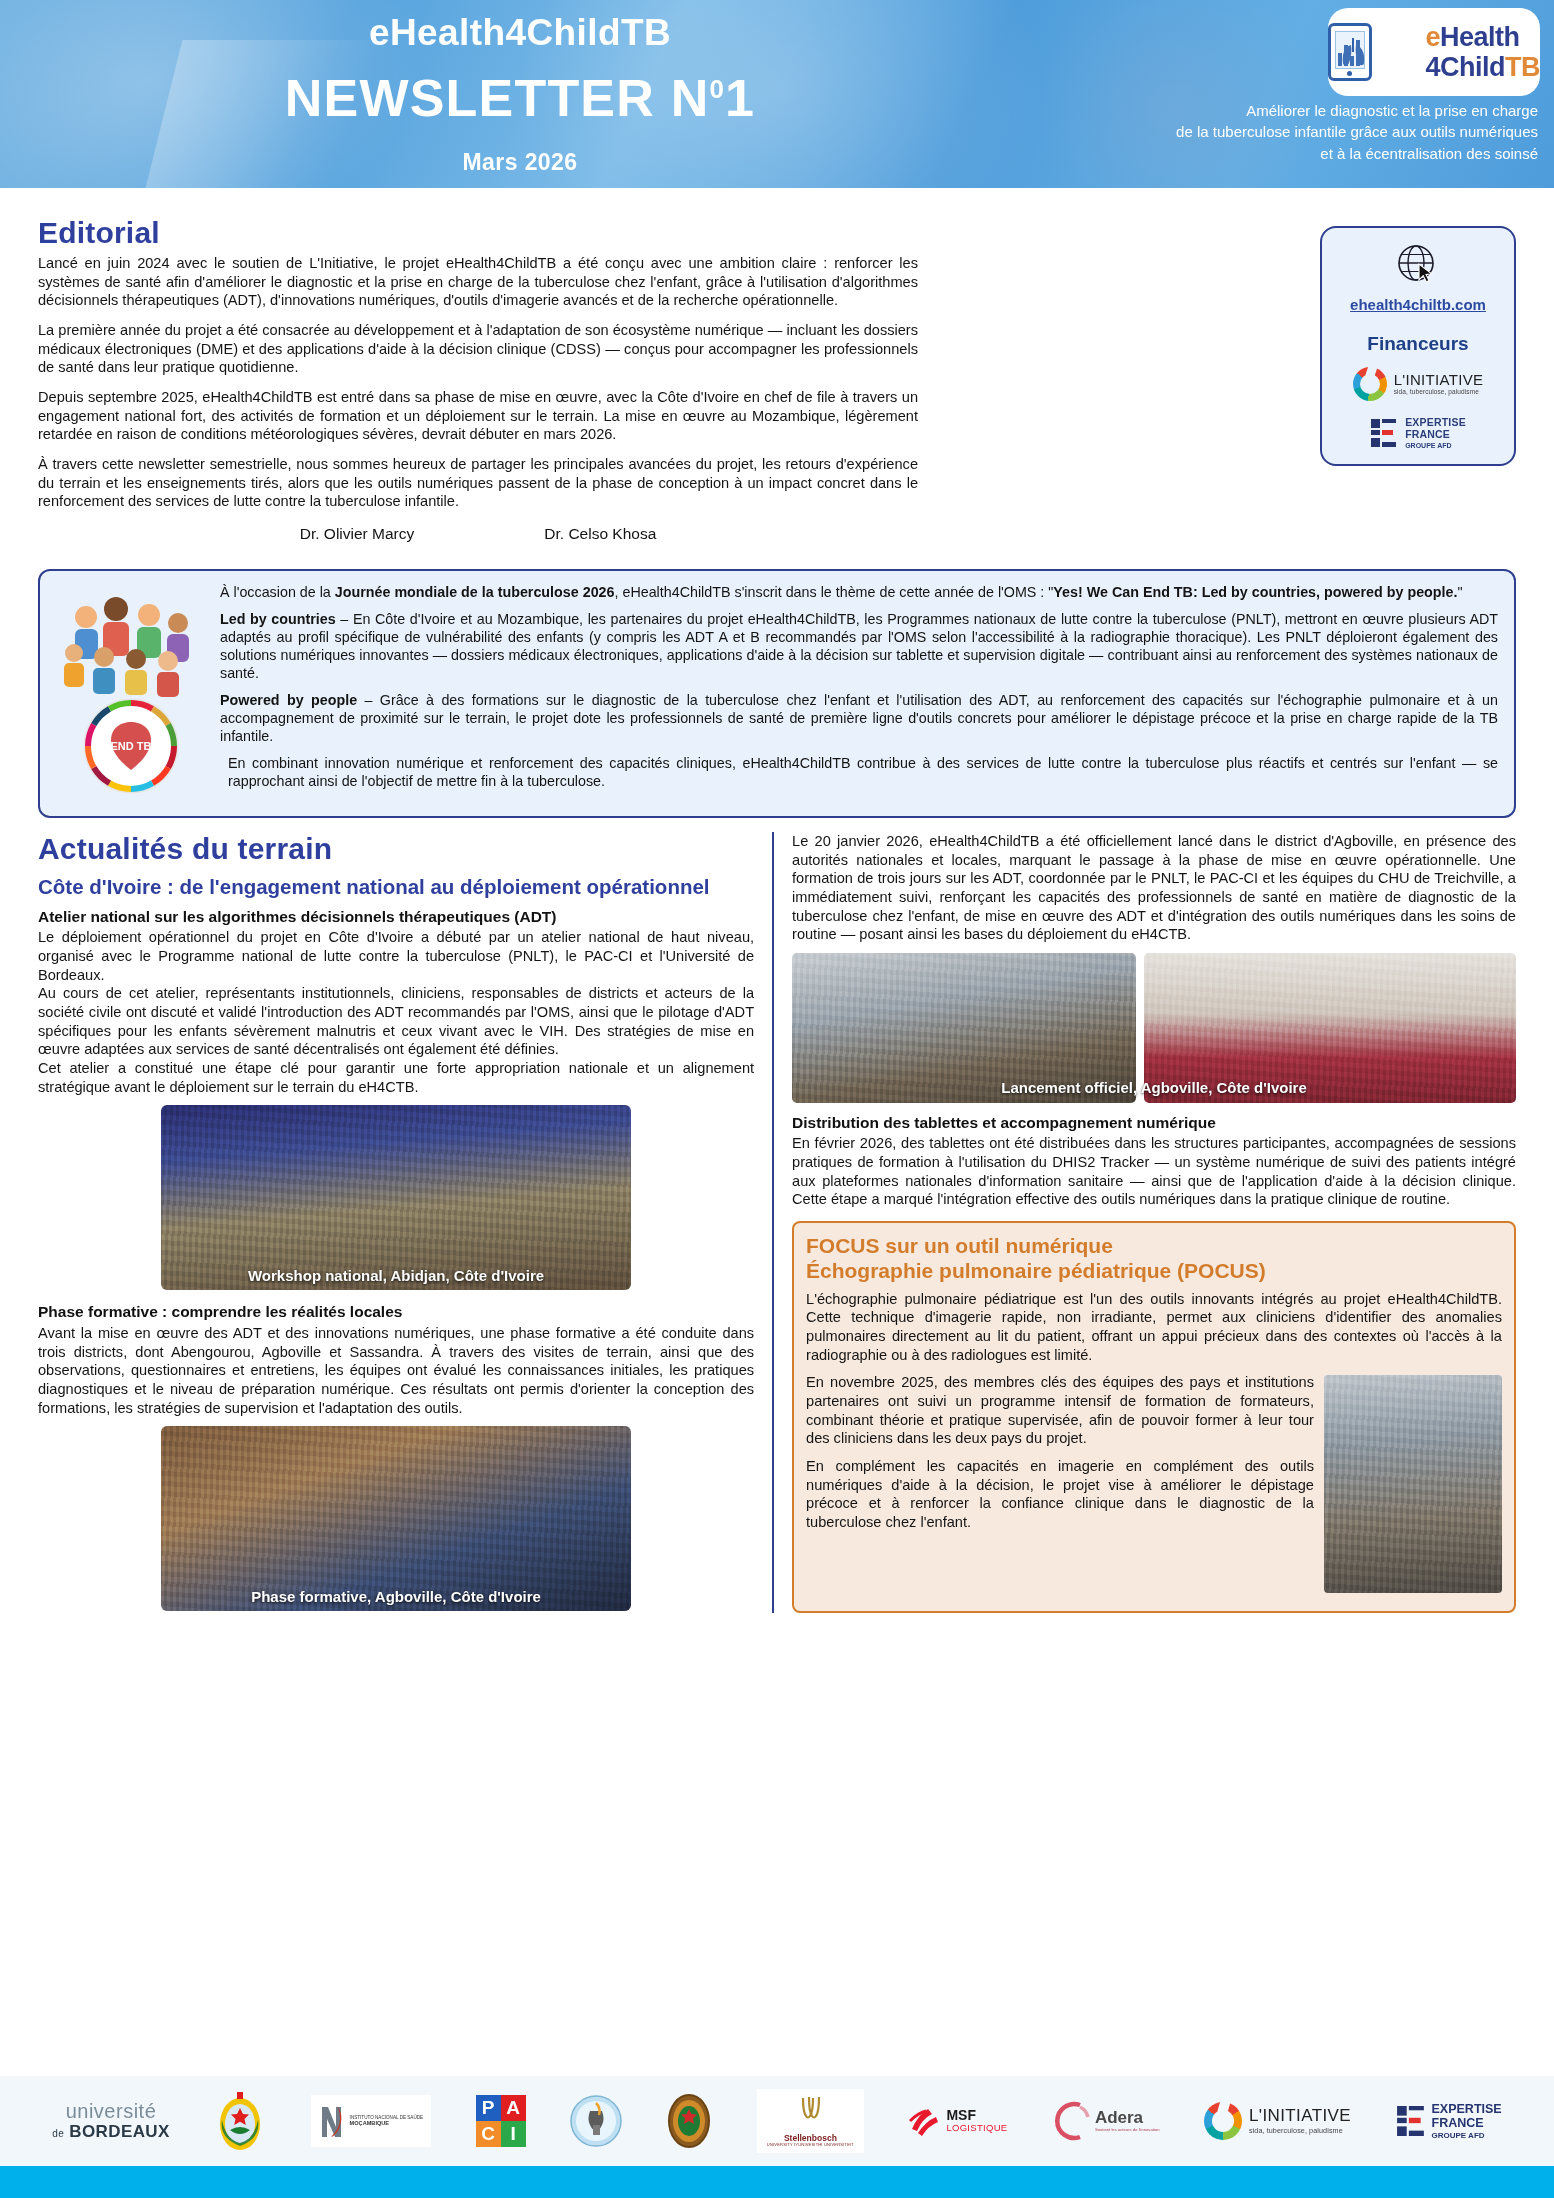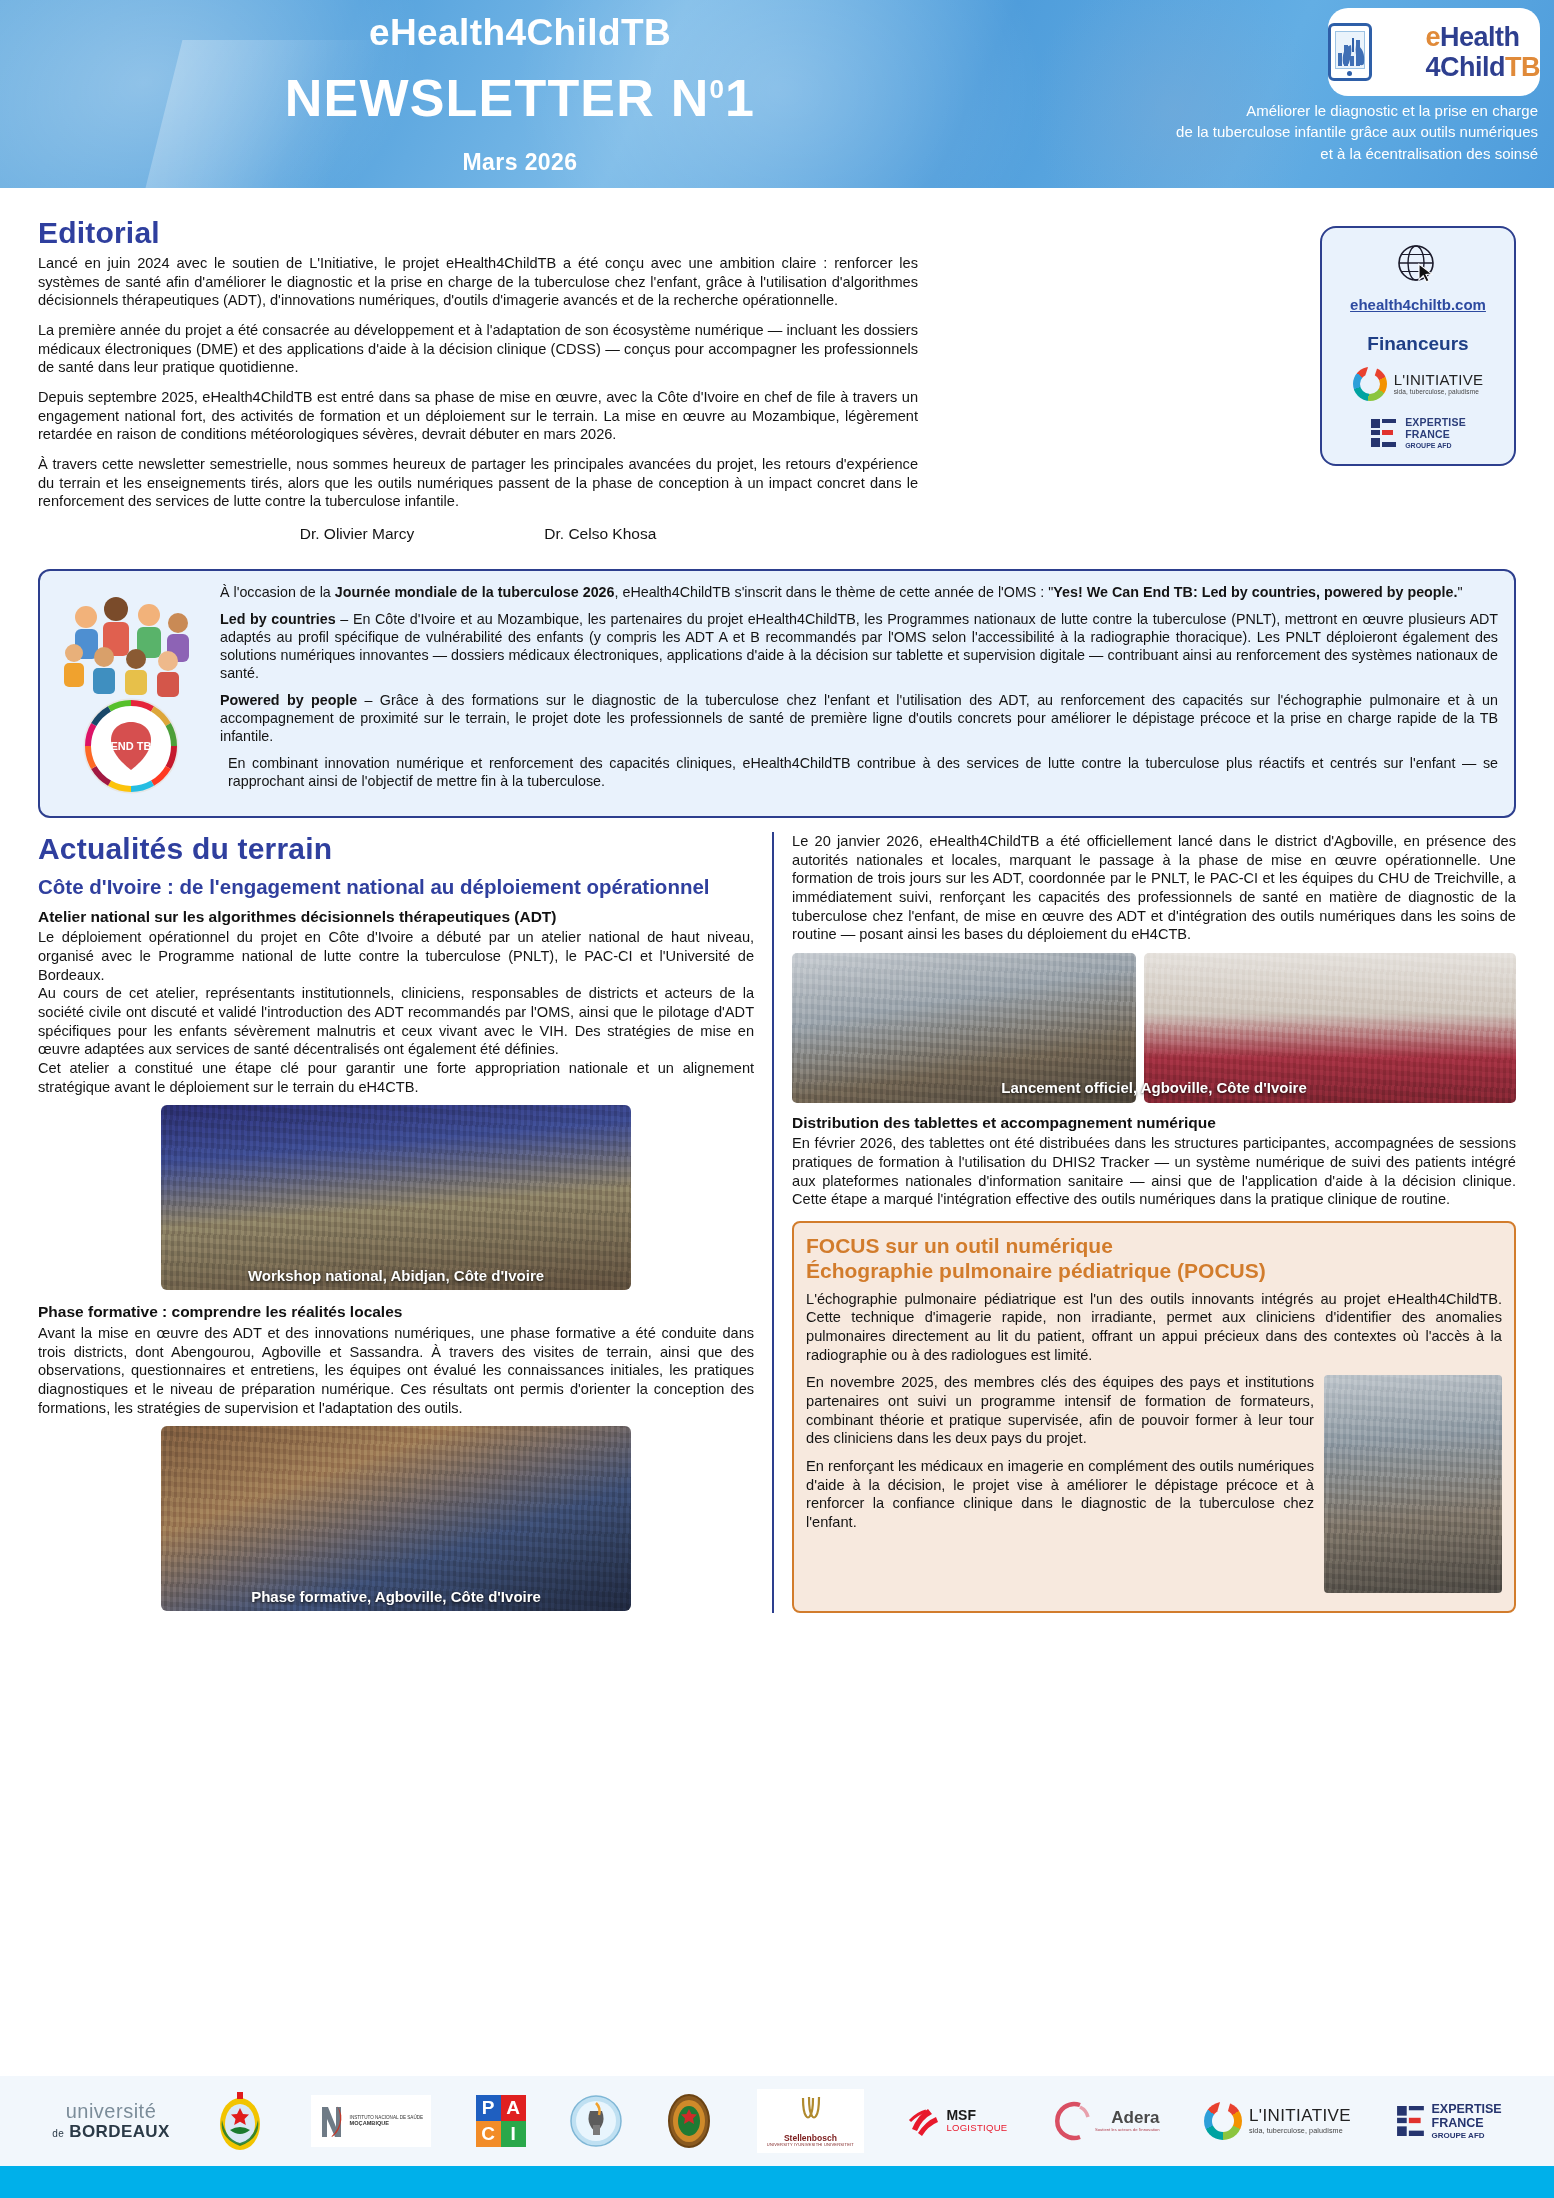--- a/index.html
+++ b/index.html
@@ -431,21 +431,21 @@
       <div class="lead-h" style="margin-top:10px">Distribution des tablettes et accompagnement numérique</div>
       <p class="body-p">En février 2026, des tablettes ont été distribuées dans les structures participantes, accompagnées de sessions pratiques de formation à l'utilisation du DHIS2 Tracker — un système numérique de suivi des patients intégré aux plateformes nationales d'information sanitaire — ainsi que de l'application d'aide à la décision clinique. Cette étape a marqué l'intégration effective des outils numériques dans la pratique clinique de routine.</p>
 
       <div class="focus-box">
         <div class="focus-t1">FOCUS sur un outil numérique</div>
         <div class="focus-t2">Échographie pulmonaire pédiatrique (POCUS)</div>
         <p class="focus-p">L'échographie pulmonaire pédiatrique est l'un des outils innovants intégrés au projet eHealth4ChildTB. Cette technique d'imagerie rapide, non irradiante, permet aux cliniciens d'identifier des anomalies pulmonaires directement au lit du patient, offrant un appui précieux dans des contextes où l'accès à la radiographie ou à des radiologues est limité.</p>
         <div class="focus-flow">
           <div class="focus-img ph-d grain"></div>
           <p class="focus-p">En novembre 2025, des membres clés des équipes des pays et institutions partenaires ont suivi un programme intensif de formation de formateurs, combinant théorie et pratique supervisée, afin de pouvoir former à leur tour des cliniciens dans les deux pays du projet.</p>
-          <p class="focus-p" style="margin-bottom:0">En renforçant les médicaux en imagerie en complément des outils numériques d'aide à la décision, le projet vise à améliorer le dépistage précoce et à renforcer la confiance clinique dans le diagnostic de la tuberculose chez l'enfant.</p>
+          <p class="focus-p" style="margin-bottom:0">En complément les capacités en imagerie en complément des outils numériques d'aide à la décision, le projet vise à améliorer le dépistage précoce et à renforcer la confiance clinique dans le diagnostic de la tuberculose chez l'enfant.</p>
         </div>
       </div>
     </div>
   </div>
 
   <div class="footer">
     <div class="footer-logos">
 
       <div class="flogo">
         <div style="text-align:center;line-height:1.05;">
@@ -535,21 +535,21 @@
           </div>
         </div>
       </div>
 
       <div class="flogo">
         <div style="display:flex;align-items:center;gap:3px;">
           <svg width="40" height="44" viewBox="0 0 40 44">
             <path d="M28 6 a17 17 0 1 0 0 32" fill="none" stroke="#d94f63" stroke-width="4.5"></path>
             <path d="M28 8 a15 15 0 0 1 8 10" fill="none" stroke="#e8a0ac" stroke-width="3.5"></path>
           </svg>
-          <div style="line-height:1.1;text-align:right;">
+          <div style="line-height:1.1;">
             <div style="font-size:17px;font-weight:700;color:#4a4a4a;">Adera</div>
             <div style="font-size:4.2px;color:#b03a4a;">Soutient les acteurs de l'innovation</div>
           </div>
         </div>
       </div>
 
       <div class="flogo">
         <div style="display:flex;align-items:center;gap:7px;">
           <div style="width:38px;height:38px;border-radius:50%;position:relative;background:conic-gradient(#e8412f 0 16%,#f39200 16% 32%,#8bc53f 32% 50%,#00a3a1 50% 68%,#2d9fd9 68% 85%,#e8412f 85% 100%);">
             <span style="position:absolute;inset:8px;background:#f2f7fc;border-radius:50%;display:block;"></span>

